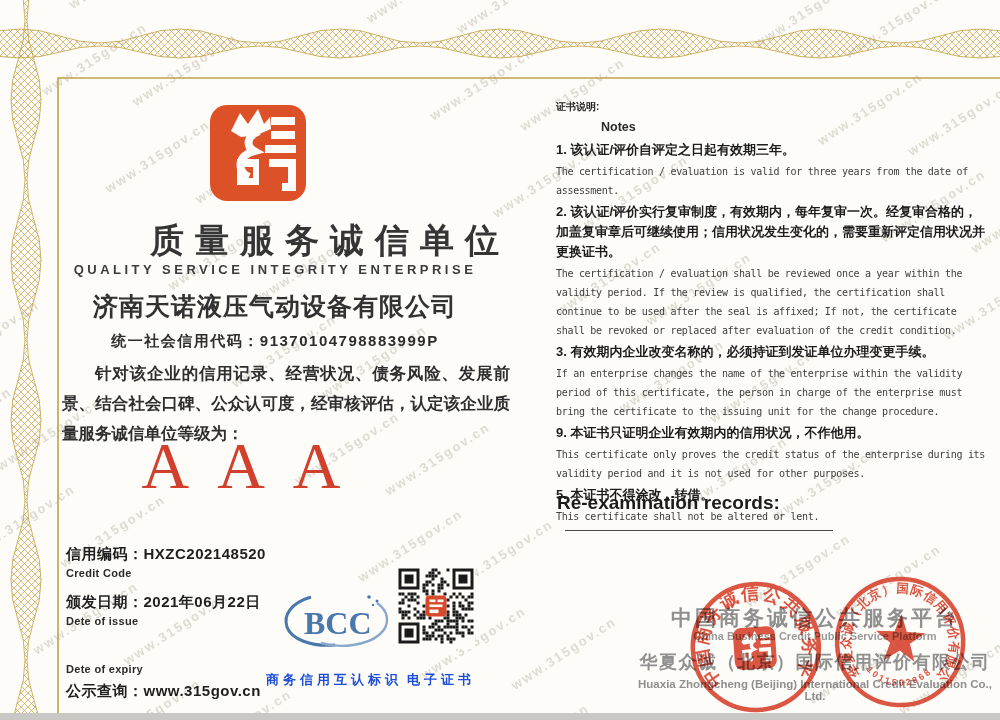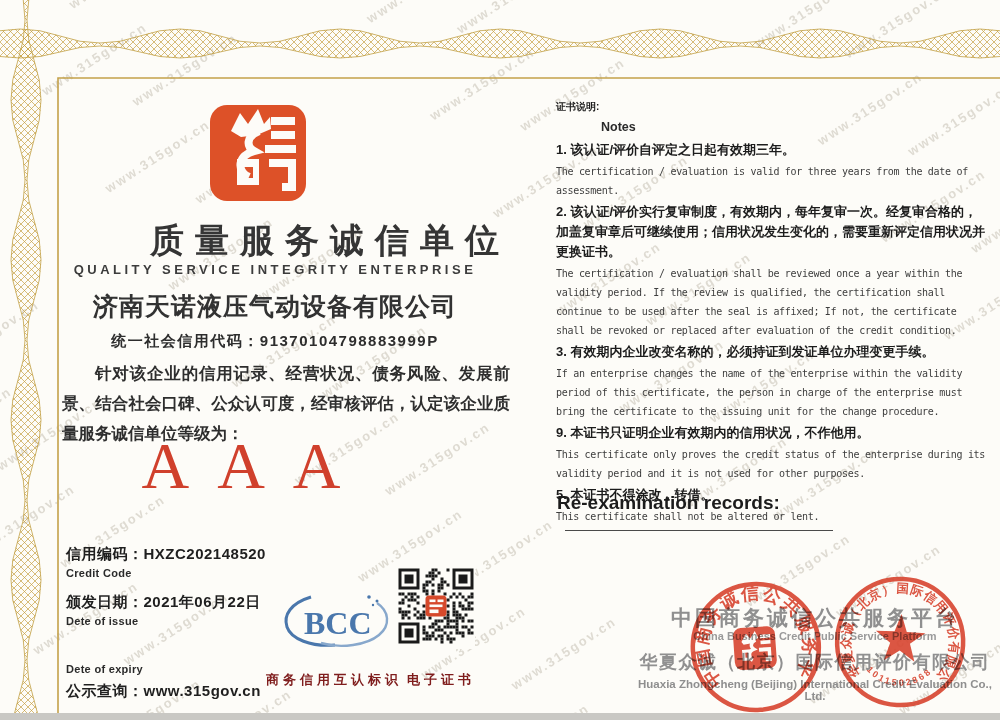--- a/index.html
+++ b/index.html
@@ -53,21 +53,21 @@
     font-family:"Liberation Serif","DejaVu Serif",serif;
     font-size:66px;letter-spacing:28px;color:#d0402c;font-weight:500;
   }
   .det-row{position:absolute;left:66px;white-space:nowrap;}
   .det-label,.det-value{font-size:15px;font-weight:700;color:#1f1f1f;letter-spacing:.5px;}
   .det-sub{position:absolute;left:66px;font-size:11px;font-weight:700;color:#2a2a2a;letter-spacing:.3px;}
   .det-url2{position:absolute;left:120px;font-size:15px;font-weight:700;color:#1f1f1f;}
   .bcc{position:absolute;left:281px;top:589px;}
   .qr{position:absolute;left:397px;top:563px;}
   .caption{
-    position:absolute;font-size:13px;font-weight:700;color:#7f1d1d;letter-spacing:4px;white-space:nowrap;
+    position:absolute;font-size:13px;font-weight:700;color:#1d4ed8;letter-spacing:4px;white-space:nowrap;
   }
   
   .notes{position:absolute;left:556px;top:96px;width:434px;}
   .notes-title-zh{font-size:10px;font-weight:700;color:#1c1c1c;line-height:21px;}
   .notes-title-en{font-size:12.5px;font-weight:700;color:#2a2a2a;line-height:21px;margin-bottom:2px;padding-left:45px;}
   .note-zh{font-size:13px;font-weight:600;color:#1c1c1c;line-height:20px;margin-top:2px;}
   .note-en{
     font-family:"DejaVu Sans Mono","Liberation Mono",monospace;
     font-size:10px;letter-spacing:-0.3px;color:#3d3d3d;line-height:19px;margin-top:2px;
   }

